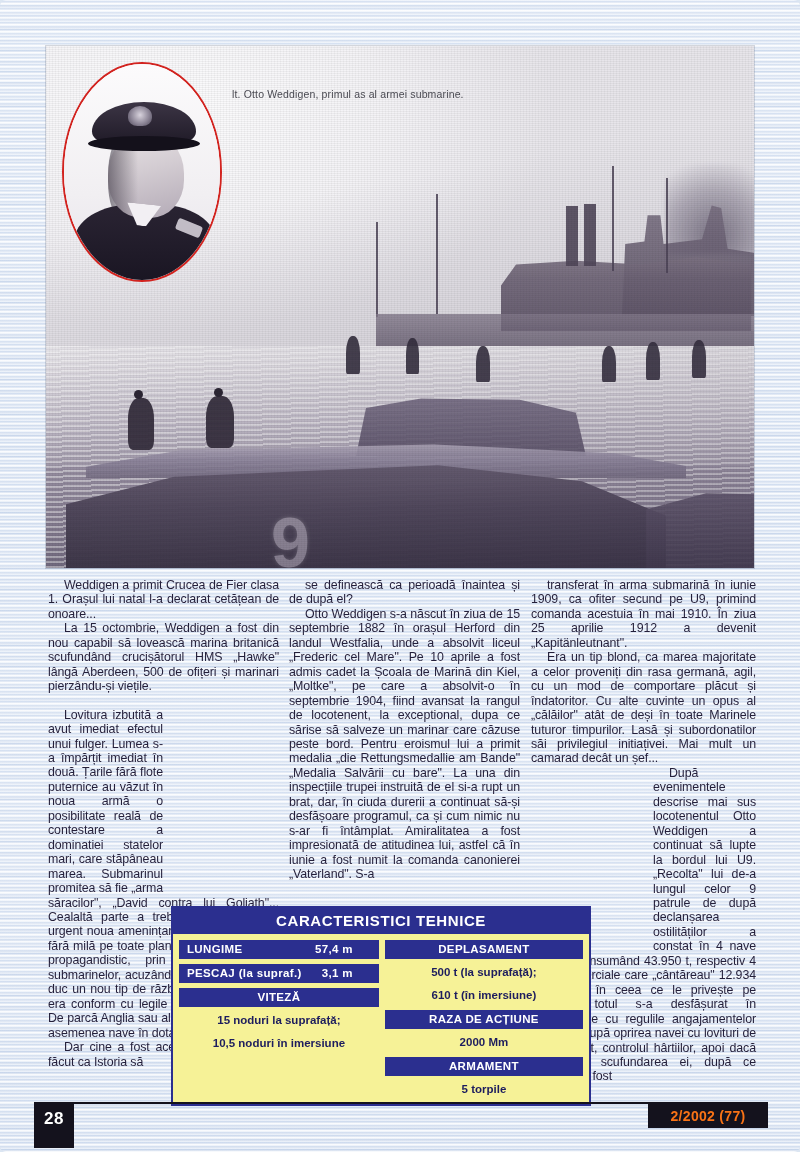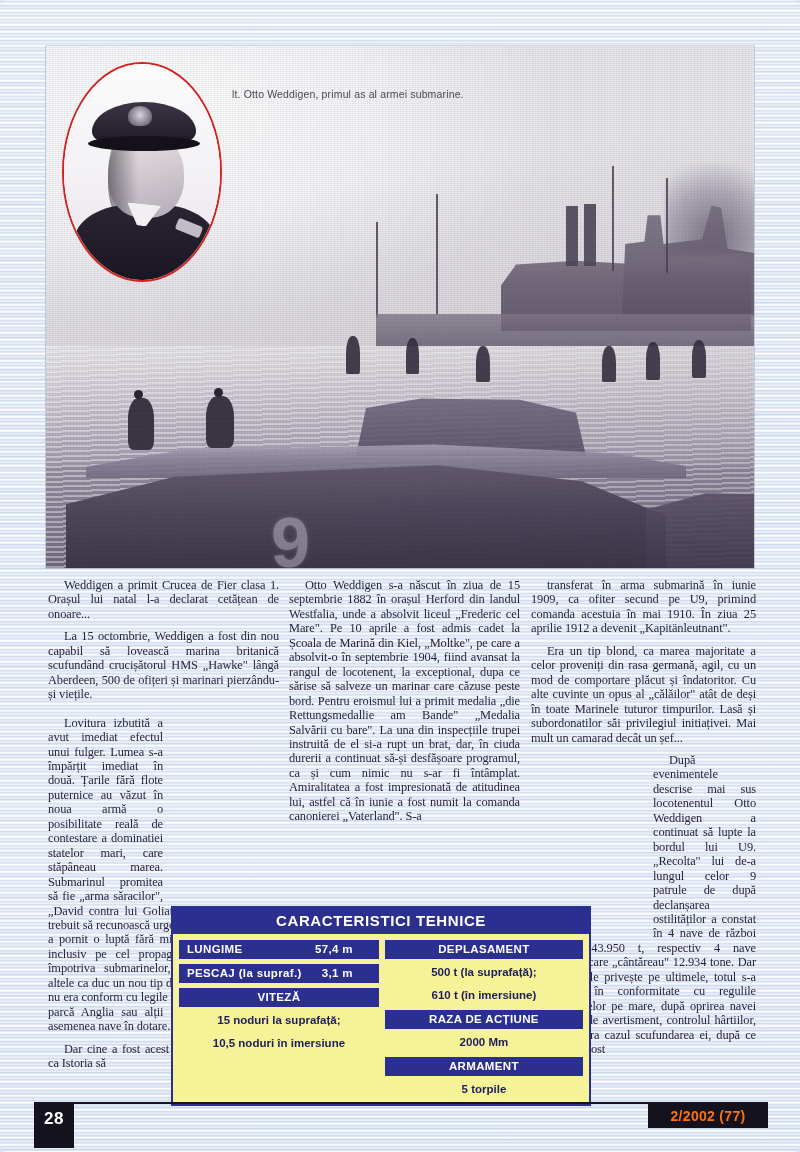--- a/index.html
+++ b/index.html
@@ -237,28 +237,27 @@
   }
   .col {
     position: absolute;
     top: 0;
     width: 231px;
     font-size: 12.4px;
     line-height: 14.45px;
     color: #241f3a;
     text-align: justify;
     letter-spacing: -0.1px;
-    font-family: Liberation Serif, serif;
   }
   #col1 { left: 0px; }
   #col2 { left: 241px; }
   #col3 { left: 483px; width: 225px; }
 
   .col p { margin: 0; text-indent: 16px; }
-  .col p + p { margin-top: 8px; }
+  .col p + p { margin-top: 0; }
   .gap { height: 14px; }
 
   
   .tbl-spacer-left {
     float: right; width: 116px; height: 182px; margin-top: 2px;
   }
   .tbl-spacer-right {
     float: left; width: 122px; height: 182px; margin-top: 2px;
   }
 
@@ -418,20 +417,21 @@
 
     <div class="col" id="col1">
       <p>Weddigen a primit Crucea de Fier clasa 1. Orașul lui natal l-a declarat cetățean de onoare...</p>
       <p>La 15 octombrie, Weddigen a fost din nou capabil să lovească marina britanică scufundând crucișătorul HMS „Hawke" lângă Aberdeen, 500 de ofițeri și marinari pierzându-și viețile.</p>
       <div class="gap"></div>
       <p><span class="tbl-spacer-left"></span><span>Lovitura izbutită a avut imediat efectul unui fulger. Lumea s-a împărțit imediat în două. Țarile fără flote puternice au văzut în noua armă o posibilitate reală de contestare a dominatiei statelor mari, care stăpâneau marea. Submarinul promitea să fie „arma săracilor", „David contra lui Goliath"... Cealaltă parte a trebuit să recunoască urgent noua amenințare și a pornit o luptă fără milă pe toate planurile, inclusiv pe cel propagandistic, prin presă, împotriva submarinelor, acuzându-le printre altele ca duc un nou tip de război, murdar, care nu era conform cu legile existente în epocă. De parcă Anglia sau alții nu ar fi avut și ele asemenea nave în dotare...</span></p>
       <p>Dar cine a fost acest personaj care a făcut ca Istoria să</p>
     </div>
 
     <div class="col" id="col2">
+      <p>se definească ca perioadă înaintea și de după el?</p>
       <p>Otto Weddigen s-a născut în ziua de 15 septembrie 1882 în orașul Herford din landul Westfalia, unde a absolvit liceul „Frederic cel Mare". Pe 10 aprile a fost admis cadet la Școala de Marină din Kiel, „Moltke", pe care a absolvit-o în septembrie 1904, fiind avansat la rangul de locotenent, la exceptional, dupa ce sărise să salveze un marinar care căzuse peste bord. Pentru eroismul lui a primit medalia „die Rettungsmedallie am Bande" „Medalia Salvării cu bare". La una din inspecțiile trupei instruită de el si-a rupt un brat, dar, în ciuda durerii a continuat să-și desfășoare programul, ca și cum nimic nu s-ar fi întâmplat. Amiralitatea a fost impresionată de atitudinea lui, astfel că în iunie a fost numit la comanda canonierei „Vaterland". S-a</p>
     </div>
 
     <div class="col" id="col3">
       <p>transferat în arma submarină în iunie 1909, ca ofiter secund pe U9, primind comanda acestuia în mai 1910. În ziua 25 aprilie 1912 a devenit „Kapitänleutnant".</p>
       <p>Era un tip blond, ca marea majoritate a celor proveniți din rasa germană, agil, cu un mod de comportare plăcut și îndatoritor. Cu alte cuvinte un opus al „călăilor" atât de deși în toate Marinele tuturor timpurilor. Lasă și subordonatilor săi privilegiul initiațivei. Mai mult un camarad decât un șef...</p>
       <p><span class="tbl-spacer-right"></span><span>După evenimentele descrise mai sus locotenentul Otto Weddigen a continuat să lupte la bordul lui U9. „Recolta" lui de-a lungul celor 9 patrule de după declanșarea ostilităților a constat în 4 nave de război însumând 43.950 t, respectiv 4 nave comerciale care „cântăreau" 12.934 tone. Dar în ceea ce le privește pe ultimele, totul s-a desfășurat în conformitate cu regulile angajamentelor pe mare, după oprirea navei cu lovituri de avertisment, controlul hârtiilor, apoi dacă era cazul scufundarea ei, după ce echipajul a fost</span></p>
     </div>
 
   </div>

